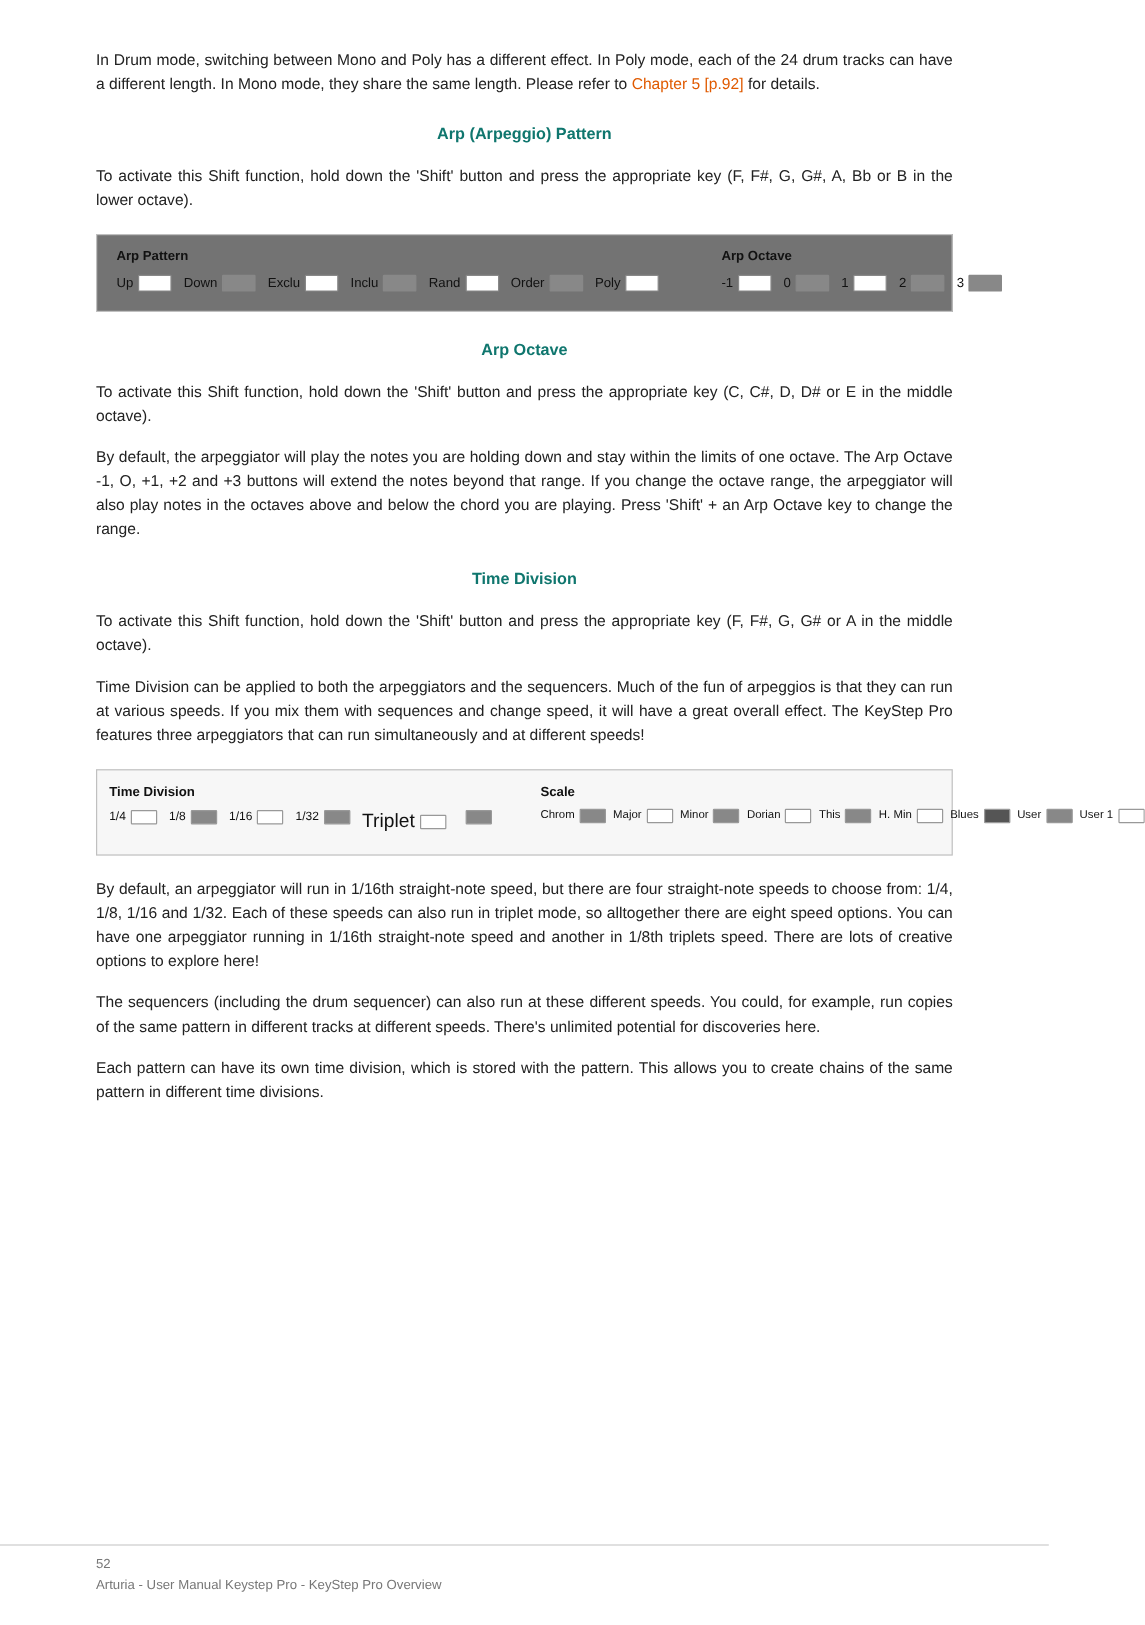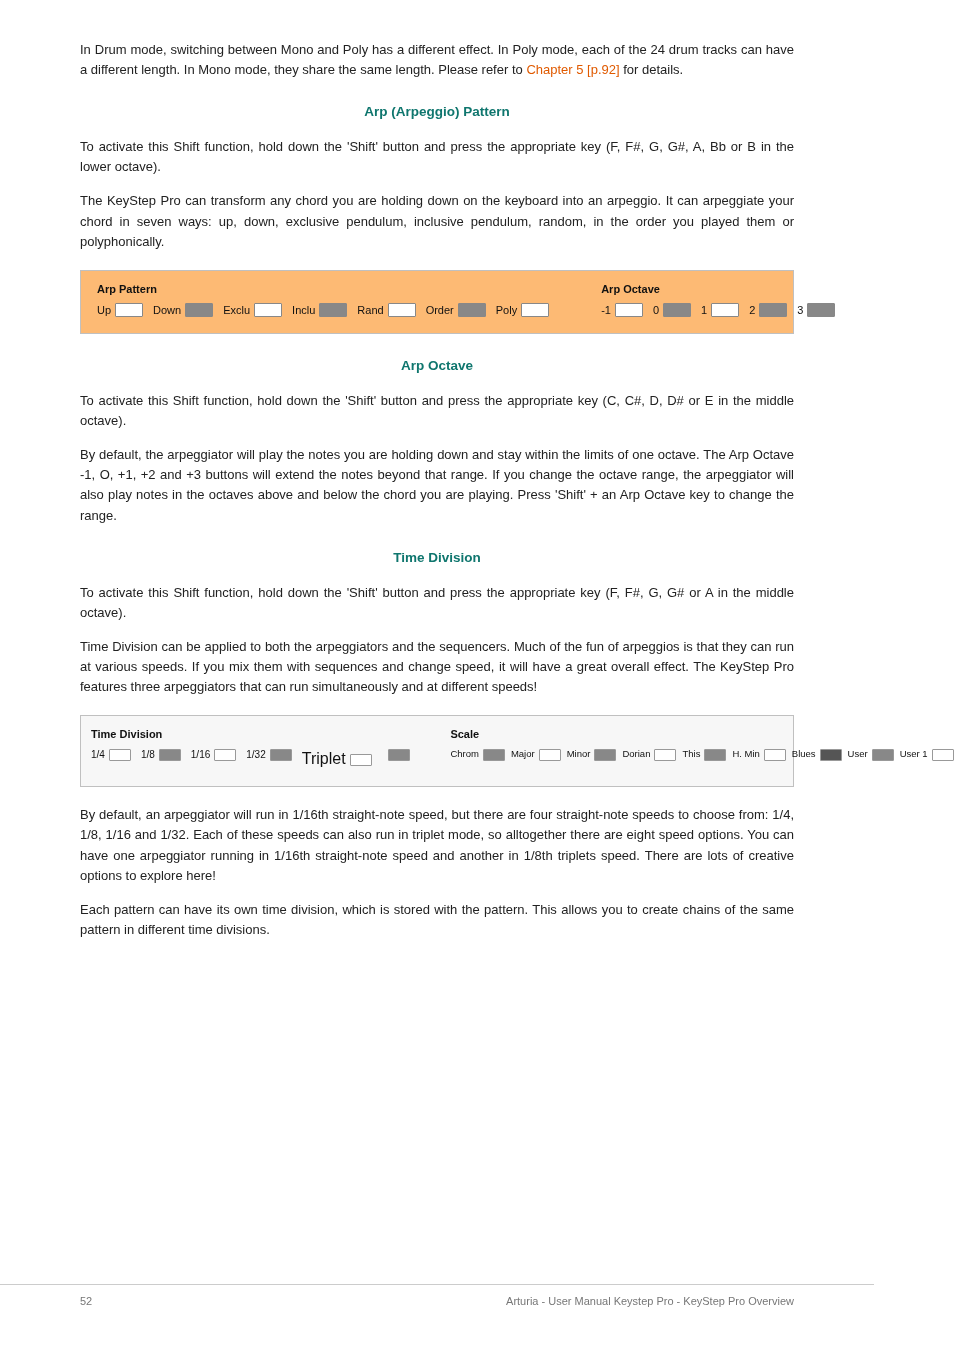--- a/index.html
+++ b/index.html
@@ -28,21 +28,21 @@
     .section-heading {
       text-align: center;
       font-weight: bold;
       font-size: 13.5px;
       margin: 22px 0 14px 0;
       color: #0f766e;
     }
     
     .arp-image-block {
       border: 1px solid #c0c0c0;
-      background: #fdba74;
+      background: #737373;
       padding: 10px 16px 14px 16px;
       margin: 18px 0 18px 0;
       display: flex;
       flex-direction: row;
       align-items: center;
       gap: 12px;
     }
     .arp-section {
       display: flex;
       flex-direction: column;
@@ -93,31 +93,30 @@
       border: 1px solid #c0c0c0;
       background: #f7f7f7;
       padding: 10px 10px 14px 10px;
       margin: 18px 0 18px 0;
       display: flex;
       flex-direction: row;
       align-items: flex-start;
     }
     .footer-bar {
       position: absolute;
-      bottom: 44px;
+      bottom: 24px;
       left: 0;
       right: 0;
       border-top: 1px solid #ccc;
       display: flex;
-      flex-direction: row;
+      flex-direction: column;
       justify-content: space-between;
       padding: 8px 80px 0 80px;
       font-size: 11px;
       color: #777;
-      align-items: flex-end;
     }
     .btn-small {
       width: 22px;
       height: 12px;
       border: 1px solid #999;
       background: #fff;
       border-radius: 1px;
       display: inline-block;
     }
     .btn-small.filled {
@@ -135,21 +134,20 @@
   <p class="body-text">
     <span>In Drum mode, switching between Mono and Poly has a different effect. In Poly mode, each of the 24 drum tracks can have a different length. In Mono mode, they share the same length. Please refer to</span>
     <span class="link-text">Chapter 5 [p.92]</span>
     <span>for details.</span>
   </p>
 
   <div class="section-heading">Arp (Arpeggio) Pattern</div>
 
   <p class="body-text">To activate this Shift function, hold down the 'Shift' button and press the appropriate key (F, F#, G, G#, A, Bb or B in the lower octave).</p>
 
-  <p class="body-text">The KeyStep Pro can transform any chord you are holding down on the keyboard into an arpeggio. It can arpeggiate your chord in seven ways: up, down, exclusive pendulum, inclusive pendulum, random, in the order you played them or polyphonically.</p>
 
   <div class="arp-image-block">
 
     <div class="arp-section">
       <div class="arp-section-label">Arp Pattern</div>
       <div class="arp-columns">
 
         <div class="arp-col">
           <span class="arp-col-label">Up</span>
           <span class="btn-rect"></span>
@@ -311,20 +309,21 @@
         <div class="arp-col">
           <span class="arp-col-label" style="font-size:9.5px;">User 2</span>
           <span class="btn-small filled"></span>
         </div>
       </div>
     </div>
   </div>
 
   <p class="body-text">By default, an arpeggiator will run in 1/16th straight-note speed, but there are four straight-note speeds to choose from: 1/4, 1/8, 1/16 and 1/32. Each of these speeds can also run in triplet mode, so alltogether there are eight speed options. You can have one arpeggiator running in 1/16th straight-note speed and another in 1/8th triplets speed. There are lots of creative options to explore here!</p>
 
+  <p class="body-text">The sequencers (including the drum sequencer) can also run at these different speeds. You could, for example, run copies of the same pattern in different tracks at different speeds. There's unlimited potential for discoveries here.</p>
 
   <p class="body-text">Each pattern can have its own time division, which is stored with the pattern. This allows you to create chains of the same pattern in different time divisions.</p>
 
   <div class="footer-bar">
     <span>52</span>
     <span>Arturia - User Manual Keystep Pro - KeyStep Pro Overview</span>
   </div>
 
 </div>
 

